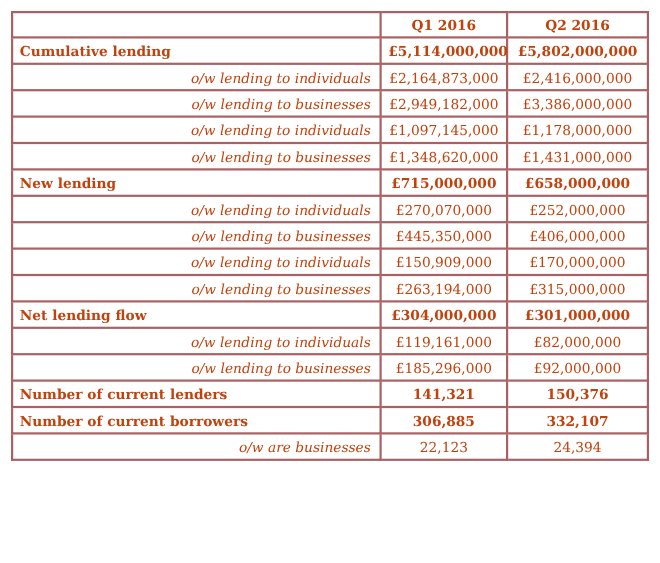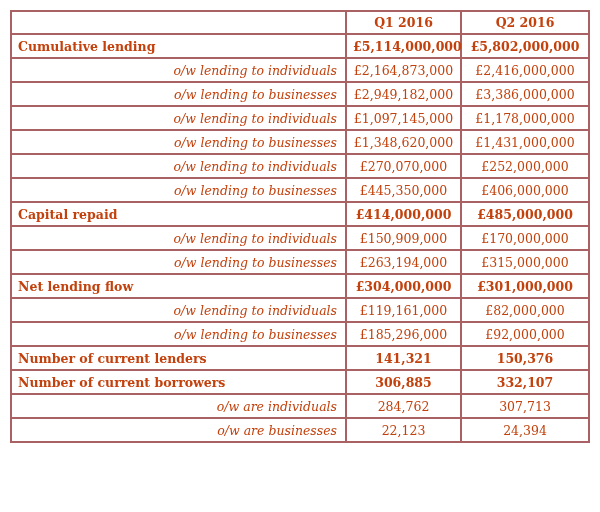--- a/index.html
+++ b/index.html
@@ -83,34 +83,34 @@
         <tr class="sub">
           <td class="label">o/w lending to individuals</td>
           <td class="num">£1,097,145,000</td>
           <td class="num">£1,178,000,000</td>
         </tr>
         <tr class="sub">
           <td class="label">o/w lending to businesses</td>
           <td class="num">£1,348,620,000</td>
           <td class="num">£1,431,000,000</td>
         </tr>
+        <tr class="bold">
+          <td class="label">New lending</td>
+          <td class="num">£715,000,000</td>
+          <td class="num">£658,000,000</td>
+        </tr>
         <tr class="sub">
           <td class="label">o/w lending to individuals</td>
           <td class="num">£270,070,000</td>
           <td class="num">£252,000,000</td>
         </tr>
         <tr class="sub">
           <td class="label">o/w lending to businesses</td>
           <td class="num">£445,350,000</td>
           <td class="num">£406,000,000</td>
-        </tr>
-        <tr class="bold">
-          <td class="label">Capital repaid</td>
-          <td class="num">£414,000,000</td>
-          <td class="num">£485,000,000</td>
         </tr>
         <tr class="sub">
           <td class="label">o/w lending to individuals</td>
           <td class="num">£150,909,000</td>
           <td class="num">£170,000,000</td>
         </tr>
         <tr class="sub">
           <td class="label">o/w lending to businesses</td>
           <td class="num">£263,194,000</td>
           <td class="num">£315,000,000</td>
@@ -134,24 +134,19 @@
           <td class="label">Number of current lenders</td>
           <td class="num">141,321</td>
           <td class="num">150,376</td>
         </tr>
         <tr class="bold">
           <td class="label">Number of current borrowers</td>
           <td class="num">306,885</td>
           <td class="num">332,107</td>
         </tr>
         <tr class="sub">
-          <td class="label">o/w are individuals</td>
-          <td class="num">284,762</td>
-          <td class="num">307,713</td>
-        </tr>
-        <tr class="sub">
           <td class="label">o/w are businesses</td>
           <td class="num">22,123</td>
           <td class="num">24,394</td>
         </tr>
       </tbody>
   </table>
 </div>
 
 </body></html>

